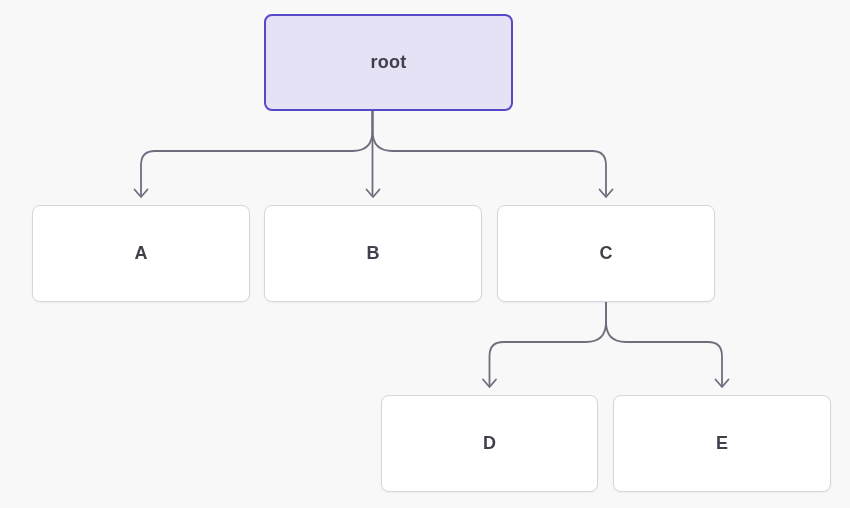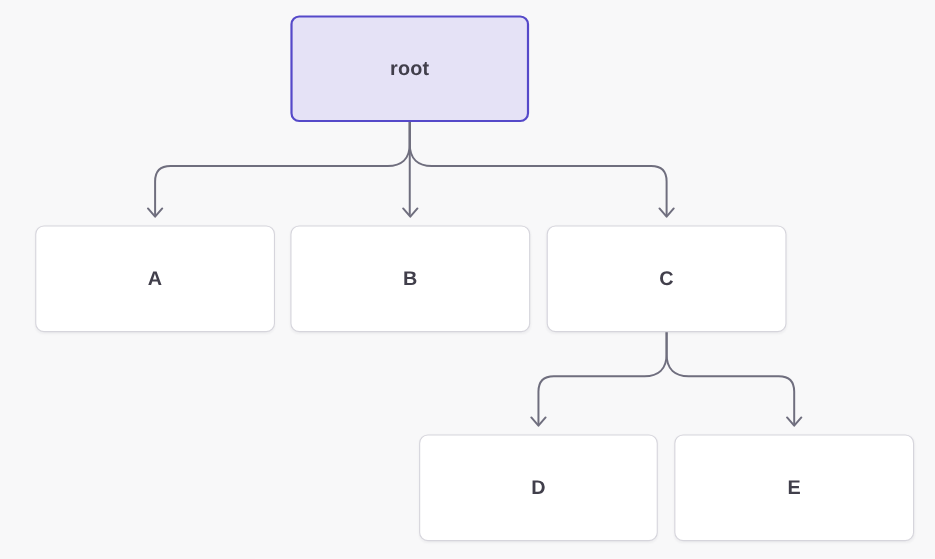--- a/index.html
+++ b/index.html
@@ -69,21 +69,21 @@
       <g>
         <path class="edge" d="M 606 302 L 606 322 C 606 336 598 342 586 342 L 503.5 342 Q 489.5 342 489.5 356 L 489.5 385" stroke="#6f6e7e"></path>
         <path class="edge" d="M 483 379.5 L 489.5 387 L 496 379.5" stroke="#6f6e7e"></path>
       </g>
       <g>
         <path class="edge" d="M 606 302 L 606 322 C 606 336 614 342 626 342 L 708 342 Q 722 342 722 356 L 722 385" stroke="#6f6e7e"></path>
         <path class="edge" d="M 715.5 379.5 L 722 387 L 728.5 379.5" stroke="#6f6e7e"></path>
       </g>
     </svg>
   <div id="node-layer">
-      <div class="node type-root" style="left: 264px; top: 14px; width: 217px; height: 97px; background: rgb(229, 226, 246); border-color: rgb(85, 73, 201);">
+      <div class="node type-root" style="left: 264px; top: 14px; width: 249px; height: 97px; background: rgb(229, 226, 246); border-color: rgb(85, 73, 201);">
         <span class="label" style="color: rgb(65, 63, 75);">root</span>
       </div>
       <div class="node type-child" style="left: 32px; top: 205px; width: 218px; height: 97px; background: rgb(255, 255, 255); border-color: rgb(214, 213, 220);">
         <span class="label" style="color: rgb(65, 63, 75);">A</span>
       </div>
       <div class="node type-child" style="left: 264px; top: 205px; width: 218px; height: 97px; background: rgb(255, 255, 255); border-color: rgb(214, 213, 220);">
         <span class="label" style="color: rgb(65, 63, 75);">B</span>
       </div>
       <div class="node type-child" style="left: 497px; top: 205px; width: 218px; height: 97px; background: rgb(255, 255, 255); border-color: rgb(214, 213, 220);">
         <span class="label" style="color: rgb(65, 63, 75);">C</span>

